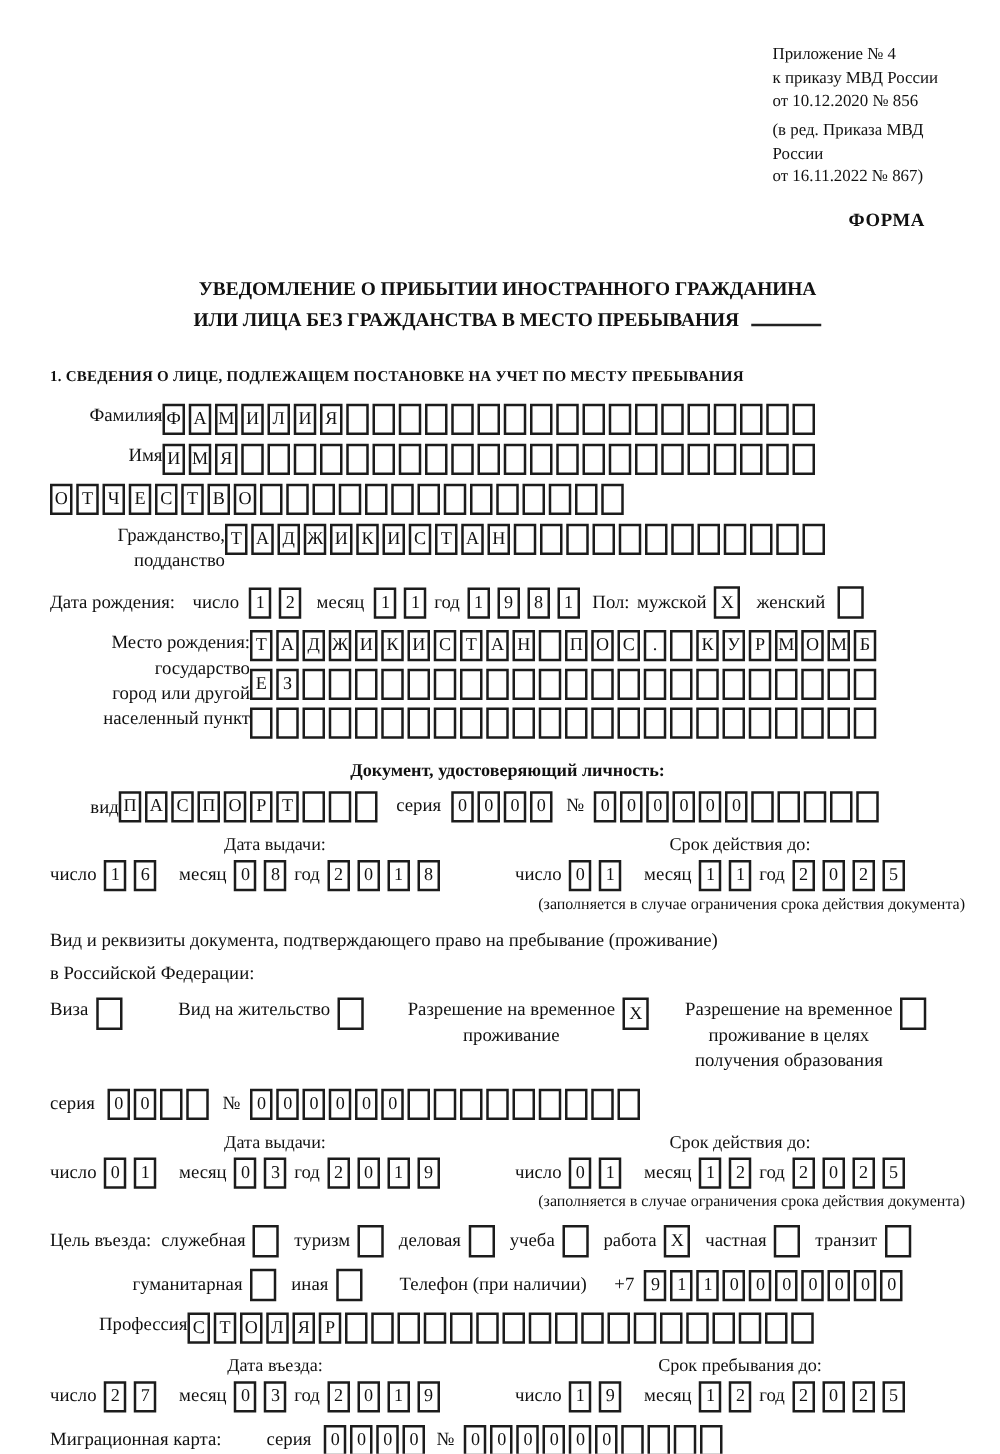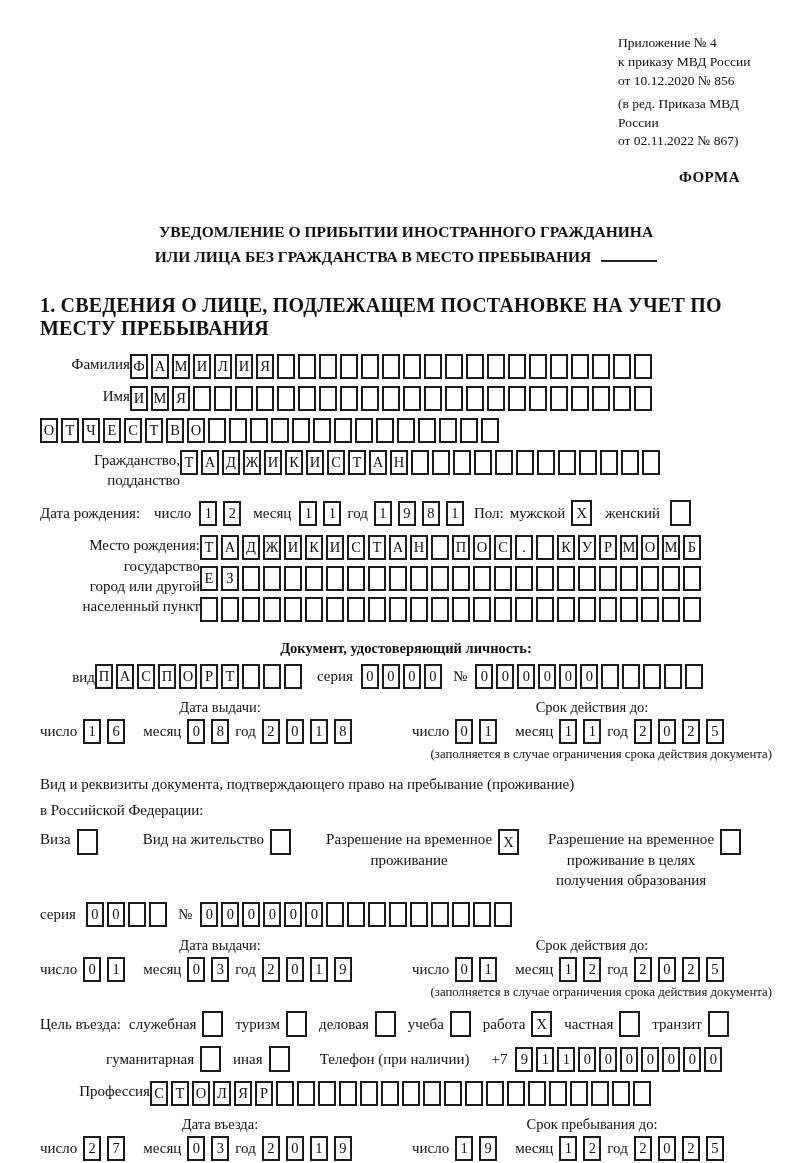--- a/index.html
+++ b/index.html
@@ -14,21 +14,21 @@
   .page { padding: 34px 28px 0 40px; }
 
   
   .appendix { margin-left: 578px; font-size: 13.5px; line-height: 1.4; }
   .appendix .ed { margin-top: 4px; }
   .forma { text-align: right; padding-right: 32px; font-weight: bold; margin-top: 18px; font-size: 15px; letter-spacing: .5px; }
 
   .title { text-align: center; font-weight: bold; font-size: 15.5px; line-height: 1.6; margin-top: 34px; }
   .title-underline { display: inline-block; width: 56px; border-bottom: 2px solid #222; height: 14px; margin-left: 10px; }
 
-  .section-heading { font-weight: bold; font-size: 20px; margin-top: 24px; letter-spacing: .2px; }
+  .section-heading { font-weight: bold; font-size: 12px; margin-top: 24px; letter-spacing: .2px; }
 
   
   .cells { display: flex; flex-wrap: nowrap; }
   .cell {
     flex: 0 0 auto;
     width: 18px; height: 25px;
     border: 2px solid #1c1c1c;
     margin-right: 3px;
     display: flex; align-items: center; justify-content: center;
     font-size: 14.5px; background: #fff;
@@ -68,21 +68,21 @@
 </head>
 <body>
 
 <div class="page">
 
   <div class="appendix">
     <div>Приложение № 4</div>
     <div>к приказу МВД России</div>
     <div>от 10.12.2020 № 856</div>
     <div class="ed">(в ред. Приказа МВД России</div>
-    <div>от 02.11.2022 № 867)</div>
+    <div>от 16.11.2022 № 867)</div>
   </div>
 
   <div class="forma">ФОРМА</div>
 
   <div class="title">
     <div>УВЕДОМЛЕНИЕ О ПРИБЫТИИ ИНОСТРАННОГО ГРАЖДАНИНА</div>
     <div>
       <span>ИЛИ ЛИЦА БЕЗ ГРАЖДАНСТВА В МЕСТО ПРЕБЫВАНИЯ</span><span class="title-underline"></span>
     </div>
   </div>

